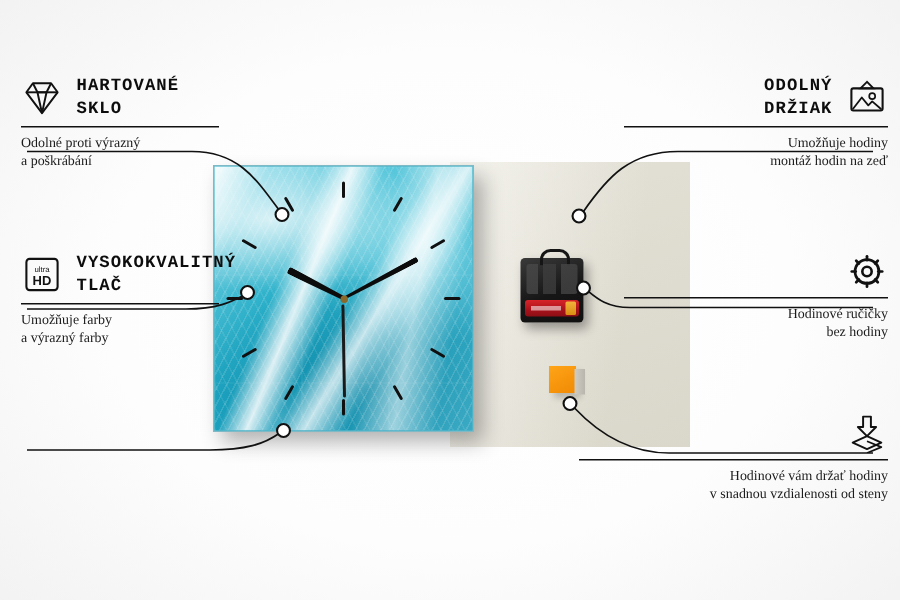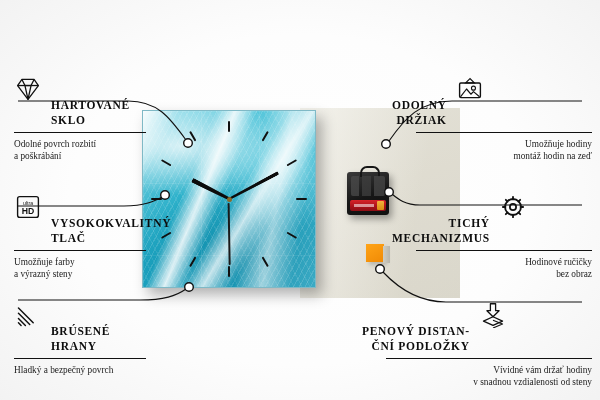--- a/index.html
+++ b/index.html
@@ -127,25 +127,25 @@
   
   svg.lines{position:absolute;inset:0;width:600px;height:400px;pointer-events:none;}
   svg.lines path{fill:none;stroke:#111;stroke-width:1.15;}
   svg.lines circle{fill:#fff;stroke:#111;stroke-width:1.4;}
 
   
   .feat{position:absolute;width:200px;}
   .feat.left{left:14px;text-align:left;}
   .feat.right{right:8px;text-align:right;}
   .head{display:flex;align-items:center;gap:9px;}
-  .feat.right .head{flex-direction:row;justify-content:flex-start;}
+  .feat.right .head{flex-direction:row;justify-content:flex-end;}
   .ttl{
-    font-family:Liberation Serif, serif;
+    font-family:Liberation Mono, monospace;
     font-weight:bold;font-size:11.5px;letter-spacing:.7px;line-height:15px;
-    color:#0d0d0d;text-transform:uppercase;margin-top:48px;
+    color:#0d0d0d;text-transform:uppercase;
   }
   .rule{height:1px;background:#111;margin:4px 0 5px;}
   .feat.left .rule{width:132px;}
   .feat.right .rule{width:176px;margin-left:auto;}
   .sub{
     font-family:"Liberation Serif", serif;
     font-size:9.3px;line-height:12.2px;color:#1b1b1b;
   }
   .ico{width:28px;height:26px;flex:0 0 28px;display:block;}
   .ico svg{display:block;width:100%;height:100%;}
@@ -224,21 +224,21 @@
             </g>
           </svg>
       </span>
       <span class="ttl">
         <span>HARTOVANÉ</span><br>
         <span>SKLO</span>
       </span>
     </div>
     <div class="rule"></div>
     <div class="sub">
-      <span>Odolné povrch rozbití</span><br>
+      <span>Odolné proti výrazný</span><br>
       <span>a poškrábání</span>
     </div>
   </div>
 
   <div class="feat left" style="top:168px">
     <div class="head">
       <span class="ico">
         <svg viewBox="0 0 32 30">
           <rect x="4" y="3" width="24" height="24" rx="2.5" fill="none" stroke="#111" stroke-width="1.6"></rect>
           <text x="16" y="13" font-family="Liberation Sans, sans-serif" font-size="6" text-anchor="middle" fill="#111">ultra</text>
@@ -246,46 +246,24 @@
         </svg>
       </span>
       <span class="ttl">
         <span>VYSOKOKVALITNÝ</span><br>
         <span>TLAČ</span>
       </span>
     </div>
     <div class="rule"></div>
     <div class="sub">
       <span>Umožňuje farby</span><br>
-      <span>a výrazný steny</span>
-    </div>
-  </div>
-
-  <div class="feat left" style="top:276px">
-    <div class="head">
-      <span class="ico">
-        <svg viewBox="0 0 32 30">
-            <g stroke="#111" stroke-width="1.7" stroke-linecap="round">
-          <path d="M5 7 L22 24"></path>
-              <path d="M5 13 L18 26"></path>
-              <path d="M5 19 L13 27"></path>
-              <path d="M5 24 L8 27"></path>
-        </g>
-          </svg>
-      </span>
-      <span class="ttl">
-        <span>BRÚSENÉ</span><br>
-        <span>HRANY</span>
-      </span>
-    </div>
-    <div class="rule"></div>
-    <div class="sub">
-      <span>Hladký a bezpečný povrch</span>
-    </div>
-  </div>
+      <span>a výrazný farby</span>
+    </div>
+  </div>
+
 
   <div class="feat right" style="top:50px">
     <div class="head">
       <span class="ttl">
         <span>ODOLNÝ</span><br>
         <span>DRŽIAK</span>
       </span>
       <span class="ico">
         <svg viewBox="0 0 32 30">
           <path d="M16 3 L11 8 H21 Z" fill="none" stroke="#111" stroke-width="1.4"></path>
@@ -297,62 +275,54 @@
     </div>
     <div class="rule"></div>
     <div class="sub">
       <span>Umožňuje hodiny</span><br>
       <span>montáž hodin na zeď</span>
     </div>
   </div>
 
   <div class="feat right" style="top:168px">
     <div class="head">
-      <span class="ttl">
-        <span>TICHÝ</span><br>
-        <span>MECHANIZMUS</span>
-      </span>
       <span class="ico">
         <svg viewBox="0 0 32 30">
           <g fill="none" stroke="#111" stroke-width="2.1" stroke-linecap="round">
             <circle cx="16" cy="15" r="9.2"></circle>
             <path d="M16 3.3 v3"></path>
               <path d="M16 26.7 v-3"></path>
             <path d="M4.3 15 h3"></path>
               <path d="M27.7 15 h-3"></path>
             <path d="M7.7 6.7 l2.1 2.1"></path>
               <path d="M24.3 23.3 l-2.1 -2.1"></path>
             <path d="M24.3 6.7 l-2.1 2.1"></path>
               <path d="M7.7 23.3 l2.1 -2.1"></path>
           </g>
           <circle cx="16" cy="15" r="3.6" fill="none" stroke="#111" stroke-width="2"></circle>
         </svg>
       </span>
     </div>
     <div class="rule"></div>
     <div class="sub">
       <span>Hodinové ručičky</span><br>
-      <span>bez obraz</span>
+      <span>bez hodiny</span>
     </div>
   </div>
 
   <div class="feat right" style="top:276px;width:230px">
     <div class="head">
-      <span class="ttl">
-        <span>PENOVÝ DISTAN-</span><br>
-        <span>ČNÍ PODLOŽKY</span>
-      </span>
       <span class="ico">
         <svg viewBox="0 0 32 30">
           <path d="M13 2 h6 v8 h4 l-7 7 l-7 -7 h4 z" fill="none" stroke="#111" stroke-width="1.5" stroke-linejoin="round"></path>
           <path d="M16 17 L27 22 L16 27 L5 22 Z" fill="none" stroke="#111" stroke-width="1.5" stroke-linejoin="round"></path>
           <path d="M16 21 L27 25.5 L16 30" fill="none" stroke="#111" stroke-width="1.3" stroke-linejoin="round"></path>
         </svg>
       </span>
     </div>
     <div class="rule" style="width:206px"></div>
     <div class="sub">
-      <span>Vívidné vám držať hodiny</span><br>
+      <span>Hodinové vám držať hodiny</span><br>
       <span>v snadnou vzdialenosti od steny</span>
     </div>
   </div>
 
 </div>
 
 </body></html>

